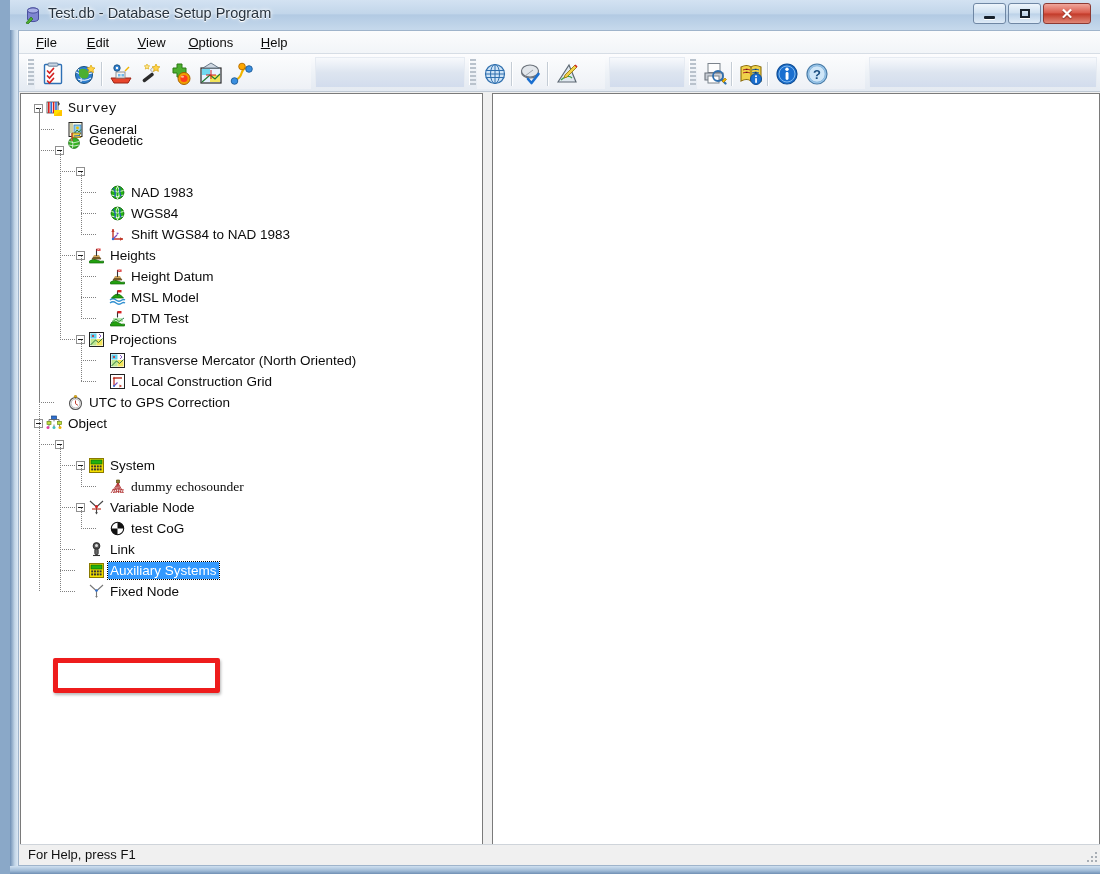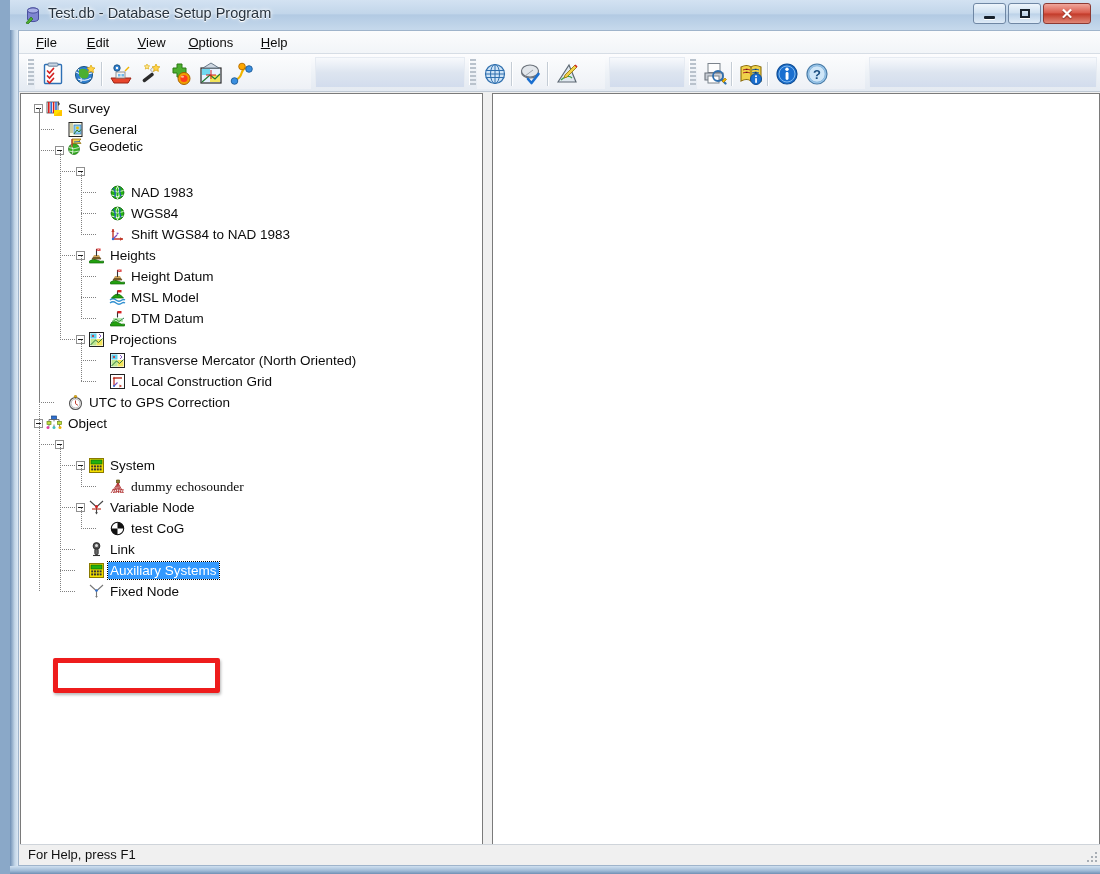--- a/index.html
+++ b/index.html
@@ -351,34 +351,34 @@
             <div class="ricon" style="left: 25px;"><svg viewBox="0 0 17 17" width="17" height="17">
                 <rect x="1" y="2" width="11" height="11" fill="#fff" stroke="#444" stroke-width="0.8"></rect>
                 <rect x="2" y="2" width="1.6" height="11" fill="#d62020"></rect>
                 <rect x="4.4" y="2" width="1.6" height="11" fill="#2f6fd0"></rect>
                 <rect x="6.8" y="2" width="1.6" height="11" fill="#d62020"></rect>
                 <rect x="9.2" y="2" width="1.6" height="11" fill="#2f6fd0"></rect>
                 <path d="M12 1 v5 l2 -2 Z" fill="#444"></path>
                 <path d="M8 10 h8 v6 h-8 Z" fill="#ffe000"></path>
                 <path d="M8 16 l8 -6 v6 Z" fill="#ffc400"></path>
               </svg></div>
-            <div class="lbl" style="left: 45px;">Survey</div>
+            <div class="lbl" style="left: 45px; font-family: Liberation Mono, monospace;">Survey</div>
           </div>
           <div class="pmbox" style="left: 13px; top: 10px;"></div>
           <div class="row" style="top: 25px;">
             <div class="ricon" style="left: 46px;"><svg viewBox="0 0 17 17" width="17" height="17">
                 <rect x="2" y="1.5" width="13" height="14" fill="#fdfde8" stroke="#222" stroke-width="1"></rect>
                 <path d="M3 3 h3 M3 5 h3 M3 7 h3 M3 9 h3 M3 11 h3" stroke="#8a8a3a" stroke-width="0.8"></path>
                 <rect x="7" y="4" width="7" height="9" fill="#8fd0f0" stroke="#2f6fae" stroke-width="0.7"></rect>
                 <circle cx="10.5" cy="7" r="1.4" fill="#f0c000"></circle>
                 <path d="M7 13 l3 -4 l2 2 l2 -2.5" stroke="#2f7a2e" stroke-width="1" fill="none"></path>
               </svg></div>
             <div class="lbl" style="left: 66px;">General</div>
           </div>
-          <div class="row" style="top: 42px;">
+          <div class="row" style="top: 36px;">
             <div class="ricon" style="left: 46px;"><svg viewBox="0 0 17 17" width="17" height="17">
                 <circle cx="7" cy="11" r="5.4" fill="#37b023" stroke="#1c6b13" stroke-width="0.8"></circle>
                 <path d="M1.8 9.5 q5 2.5 10.4 0 M2 13 q5 2 10 0 M4 6.5 q3 5 1.5 9.5" stroke="#fff" stroke-width="0.7" fill="none"></path>
                 <path d="M5 1 h9 l-2 2.2 l2 2.2 h-9 Z" fill="#f0d24a" stroke="#8c6d0b" stroke-width="0.8"></path>
                 <path d="M5 1 v8" stroke="#c0392b" stroke-width="1.2"></path>
                 <path d="M7 4 l6 -0.5" stroke="#2f6fae" stroke-width="1"></path>
               </svg></div>
             <div class="lbl" style="left: 66px;">Geodetic</div>
           </div>
           <div class="pmbox" style="left: 34px; top: 52px;"></div>
@@ -448,21 +448,21 @@
             <div class="lbl" style="left: 108px;">MSL Model</div>
           </div>
           <div class="row" style="top: 214px;">
             <div class="ricon" style="left: 88px;"><svg viewBox="0 0 17 17" width="17" height="17">
                 <path d="M1.5 14 q4 -4 7.5 -1.5 q3.5 2.5 6.5 1.5 l0 2 h-14 Z" fill="#22a00e" stroke="#0f6a07" stroke-width="0.7"></path>
                 <path d="M2 13 l5 -4 l3 2.5 l5 -3.5" fill="none" stroke="#1b6b3a" stroke-width="0.9"></path>
                 <path d="M3 11 h11 M4 9 h9" stroke="#3ac020" stroke-width="0.7"></path>
                 <path d="M8.5 1.5 v6" stroke="#333" stroke-width="1.1"></path>
                 <path d="M8.5 1 h4 v2.4 h-4 Z" fill="#d62020"></path>
               </svg></div>
-            <div class="lbl" style="left: 108px;">DTM Datum</div>
+            <div class="lbl" style="left: 108px;">DTM Test</div>
           </div>
           <div class="row" style="top: 235px;">
             <div class="ricon" style="left: 67px;"><svg viewBox="0 0 17 17" width="17" height="17">
                 <rect x="1.5" y="1.5" width="14" height="14" fill="#fff" stroke="#222" stroke-width="1"></rect>
                 <rect x="2.5" y="2.5" width="6" height="5" fill="#5fd0f0"></rect>
                 <rect x="8.5" y="8" width="6" height="6.5" fill="#f3e45a"></rect>
                 <rect x="2.5" y="8" width="6" height="6.5" fill="#c0e890"></rect>
                 <path d="M2.5 14 l5 -5 l3 2.5 l4 -4" fill="none" stroke="#1b6b3a" stroke-width="0.9"></path>
                 <circle cx="5" cy="5" r="1" fill="#d62020"></circle>
                 <path d="M11 3 l2 2 l-2 2" fill="none" stroke="#7b4ec0" stroke-width="0.9"></path>

